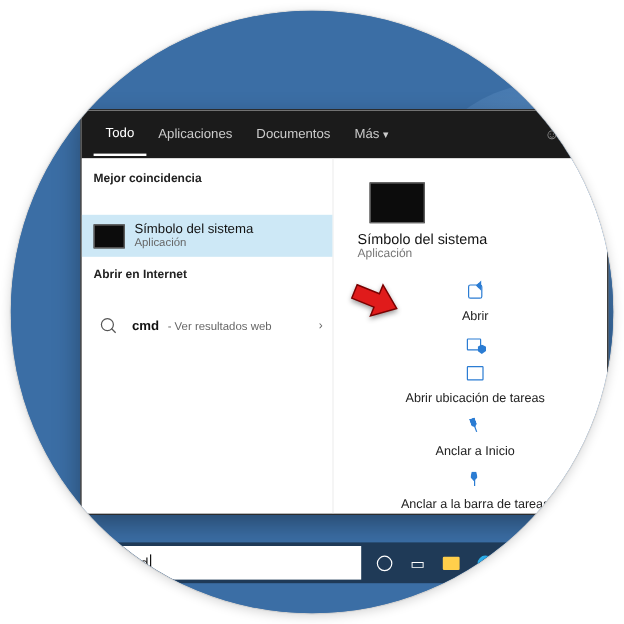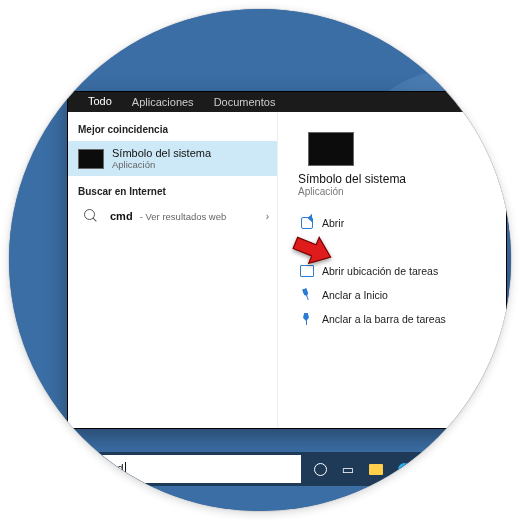--- a/index.html
+++ b/index.html
@@ -23,39 +23,39 @@
   .search-panel {
     position: absolute; left: 58px; top: 82px;
     width: 440px; height: 338px;
     background: #fff;
     border: 1px solid #000;
     box-shadow: 0 8px 20px rgba(0,0,0,.35);
     display: flex; flex-direction: column;
     overflow: hidden;
   }
   .tabbar {
-    height: 20px; background: #1b1b1b; color: #ccc;
+    height: 40px; background: #1b1b1b; color: #ccc;
     display: flex; align-items: center; padding: 0 10px;
     font-size: 11px;
   }
   .tab { padding: 0 10px; height: 36px; display: flex; align-items: center; }
   .tab.active { color: #fff; border-bottom: 2px solid #fff; }
   .tab-chevron { font-size: 9px; margin-left: 3px; }
   .tab-spacer { flex: 1; }
   .tab-feedback { font-size: 12px; opacity: .7; padding: 0 6px; }
   .panel-body {
     flex: 1; display: flex; overflow: hidden; background: #fff;
   }
   .left-col {
     width: 210px; border-right: 1px solid #eee; padding: 8px 0;
     font-size: 11px; color: #333;
   }
   .section-label {
     font-size: 10px; font-weight: 600; color: #222;
-    padding: 4px 10px 6px;
+    padding: 4px 10px 24px;
   }
   .result-item {
     display: flex; align-items: center; padding: 6px 10px;
     position: relative;
   }
   .result-item.selected { background: #cde8f6; }
   .result-icon-cmd {
     width: 26px; height: 20px; background: #0c0c0c;
     margin-right: 8px; flex: none;
     border: 1px solid #666;
@@ -84,20 +84,21 @@
   .preview-icon {
     width: 46px; height: 34px; background: #0c0c0c; margin: 6px 0 6px 12px;
     border: 1px solid #666;
   }
   .preview-title { font-size: 12px; color: #111; margin-left: 2px; margin-top: 6px;}
   .preview-sub { font-size: 10px; color: #777; margin-left: 2px; margin-bottom: 14px;}
   .action {
     display: flex; align-items: center; gap: 8px;
     padding: 5px 4px; font-size: 10.5px; color: #222;
     cursor: pointer;
+    flex-direction: column;
   }
   .action-icon {
     width: 14px; height: 14px; flex: none; position: relative;
     color: #2b7cd3;
   }
   .ai-open::before {
     content: ""; position: absolute; inset: 1px;
     border: 1.2px solid #2b7cd3; border-radius: 2px;
   }
   .ai-open::after {
@@ -183,36 +184,40 @@
 <body>
 
 <div class="circle">
   <div class="desktop-bg"></div>
 
   <div class="search-panel">
     <div class="tabbar">
       <div class="tab active">Todo</div>
       <div class="tab">Aplicaciones</div>
       <div class="tab">Documentos</div>
+      <div class="tab">
+        <span>Más</span>
+        <span class="tab-chevron">▾</span>
+      </div>
       <div class="tab-spacer"></div>
       <div class="tab-feedback">☺</div>
       <div class="tab-feedback">⋯</div>
     </div>
 
     <div class="panel-body">
       <div class="left-col">
         <div class="section-label">Mejor coincidencia</div>
         <div class="result-item selected">
           <div class="result-icon-cmd"></div>
           <div>
             <div class="result-title">Símbolo del sistema</div>
             <div class="result-sub">Aplicación</div>
           </div>
         </div>
-        <div class="section-label" style="margin-top:6px">Buscar en Internet</div>
+        <div class="section-label" style="margin-top:6px">Abrir en Internet</div>
         <div class="result-item">
           <div class="search-icon-sm"></div>
           <div>
             <span class="result-title" style="font-weight:600">cmd</span>
             <span class="result-sub" style="margin-left:4px">- <span>Ver resultados web</span></span>
           </div>
           <span class="result-chevron">›</span>
         </div>
       </div>
 

